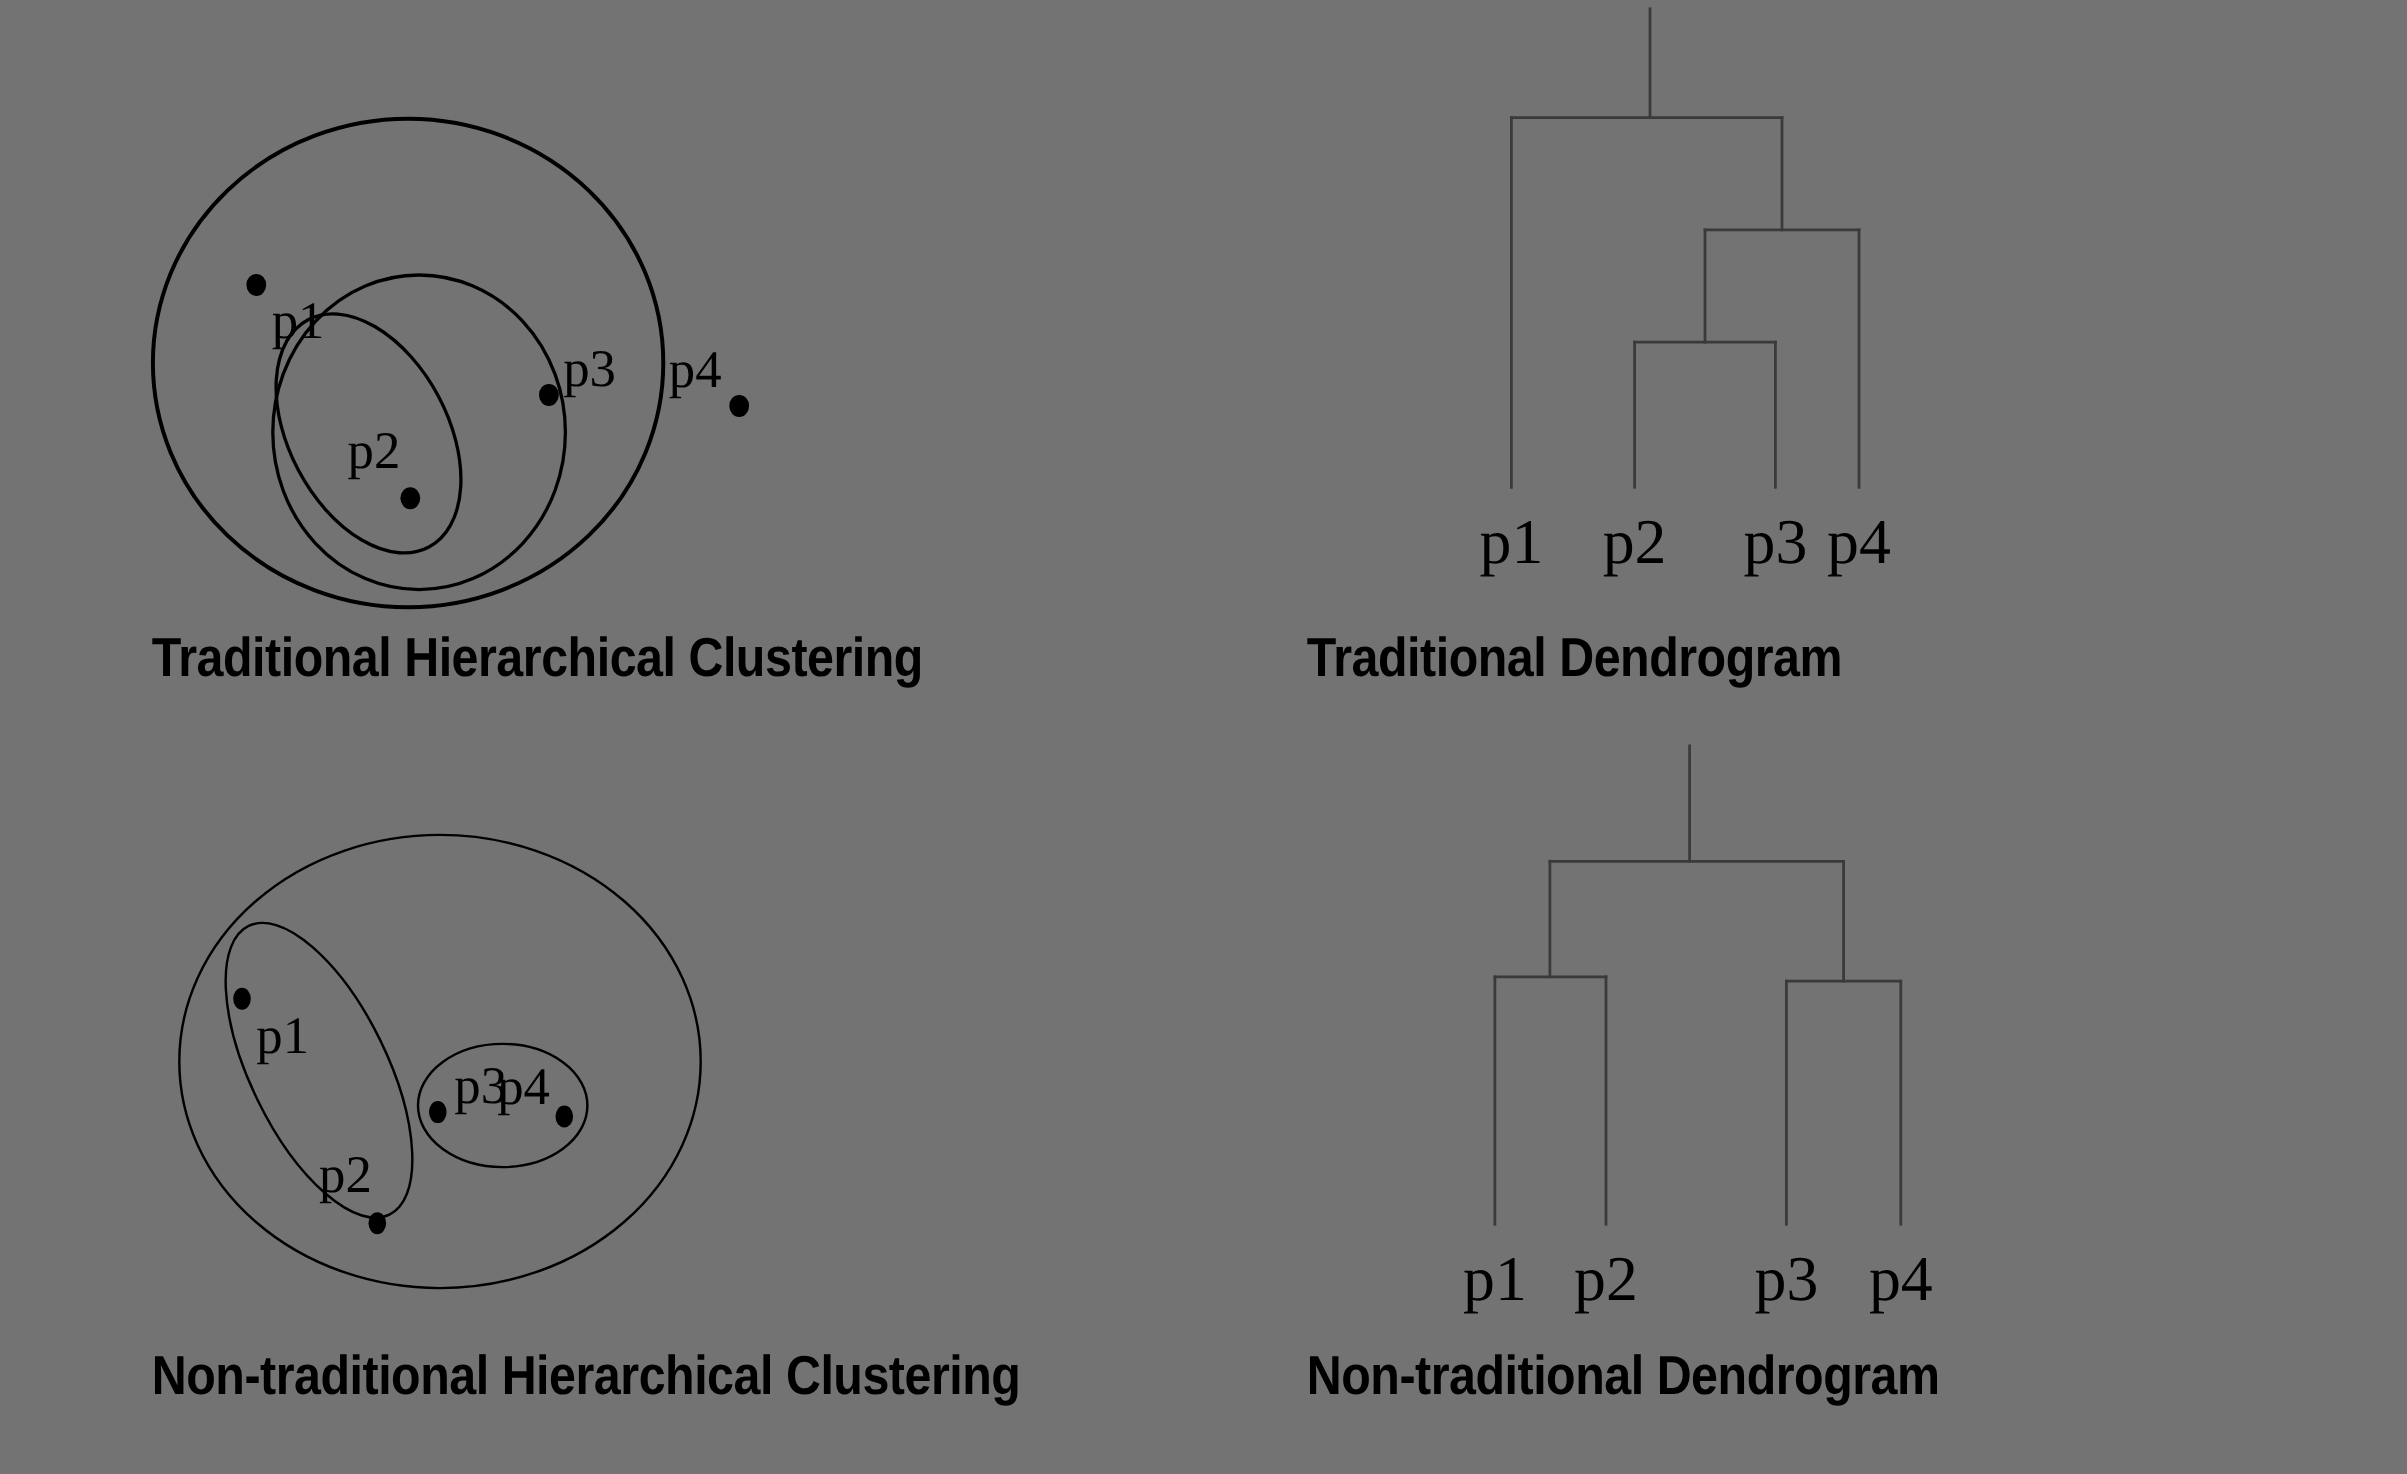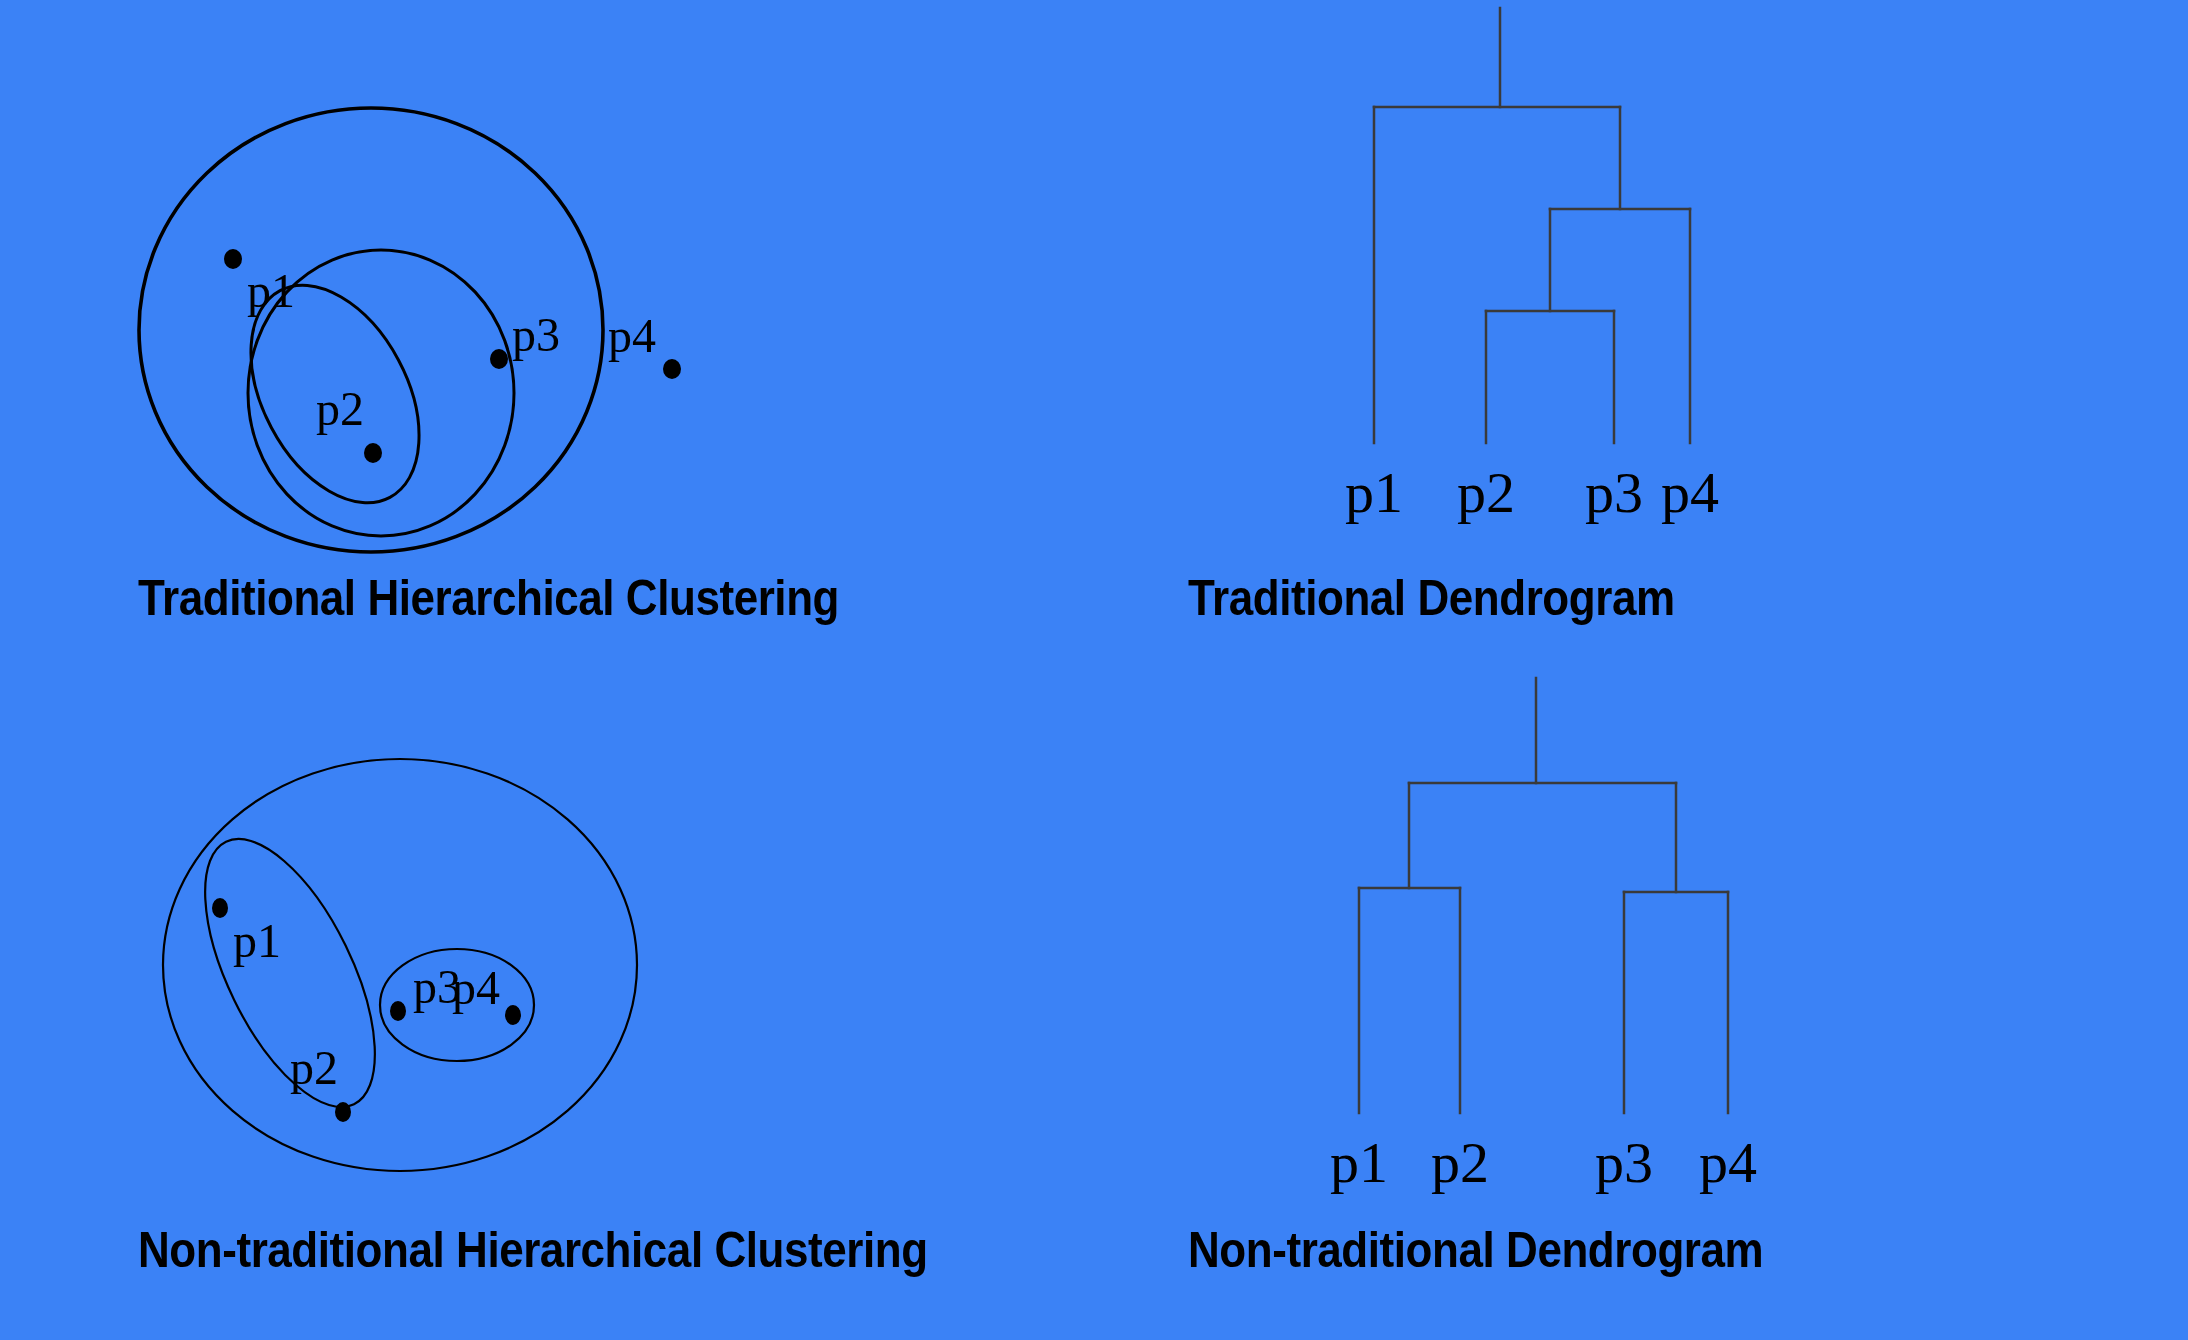--- a/index.html
+++ b/index.html
@@ -5,21 +5,21 @@
 <style>
   html, body {
     margin: 0;
     padding: 0;
     background: #ffffff;
   }
   #page {
     position: relative;
     width: 2188px;
     height: 1340px;
-    background: #3b82f6;
+    background: #737373;
     overflow: hidden;
     font-family: "Liberation Sans", sans-serif;
   }
   .panel {
     position: absolute;
   }
   .fig-svg {
     display: block;
   }
   .caption {

